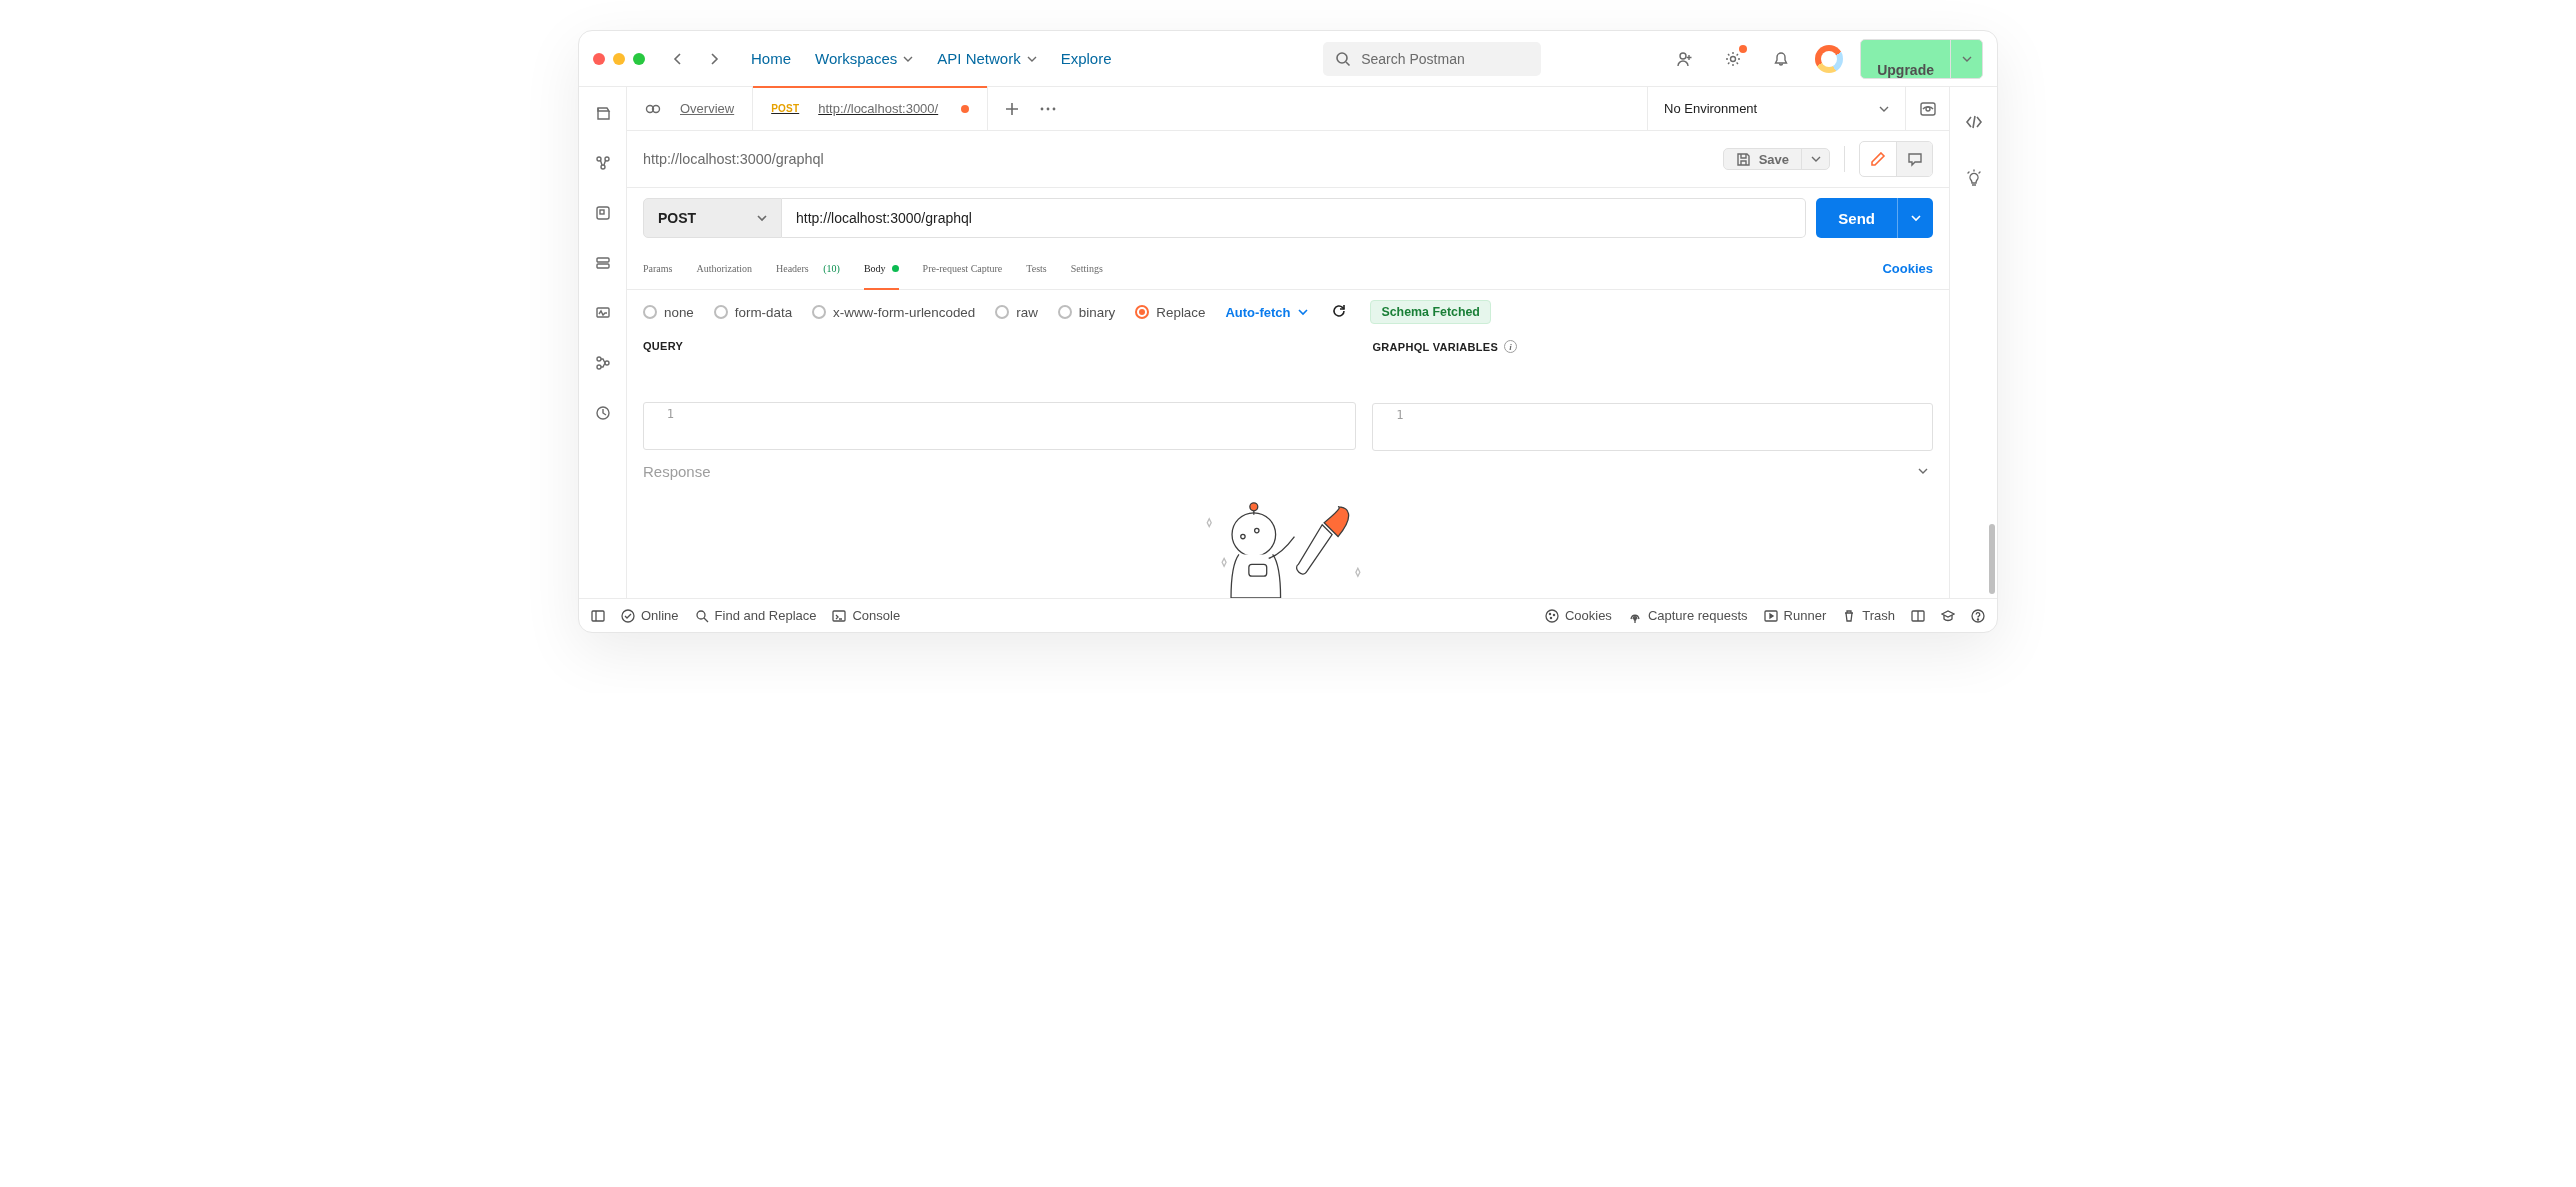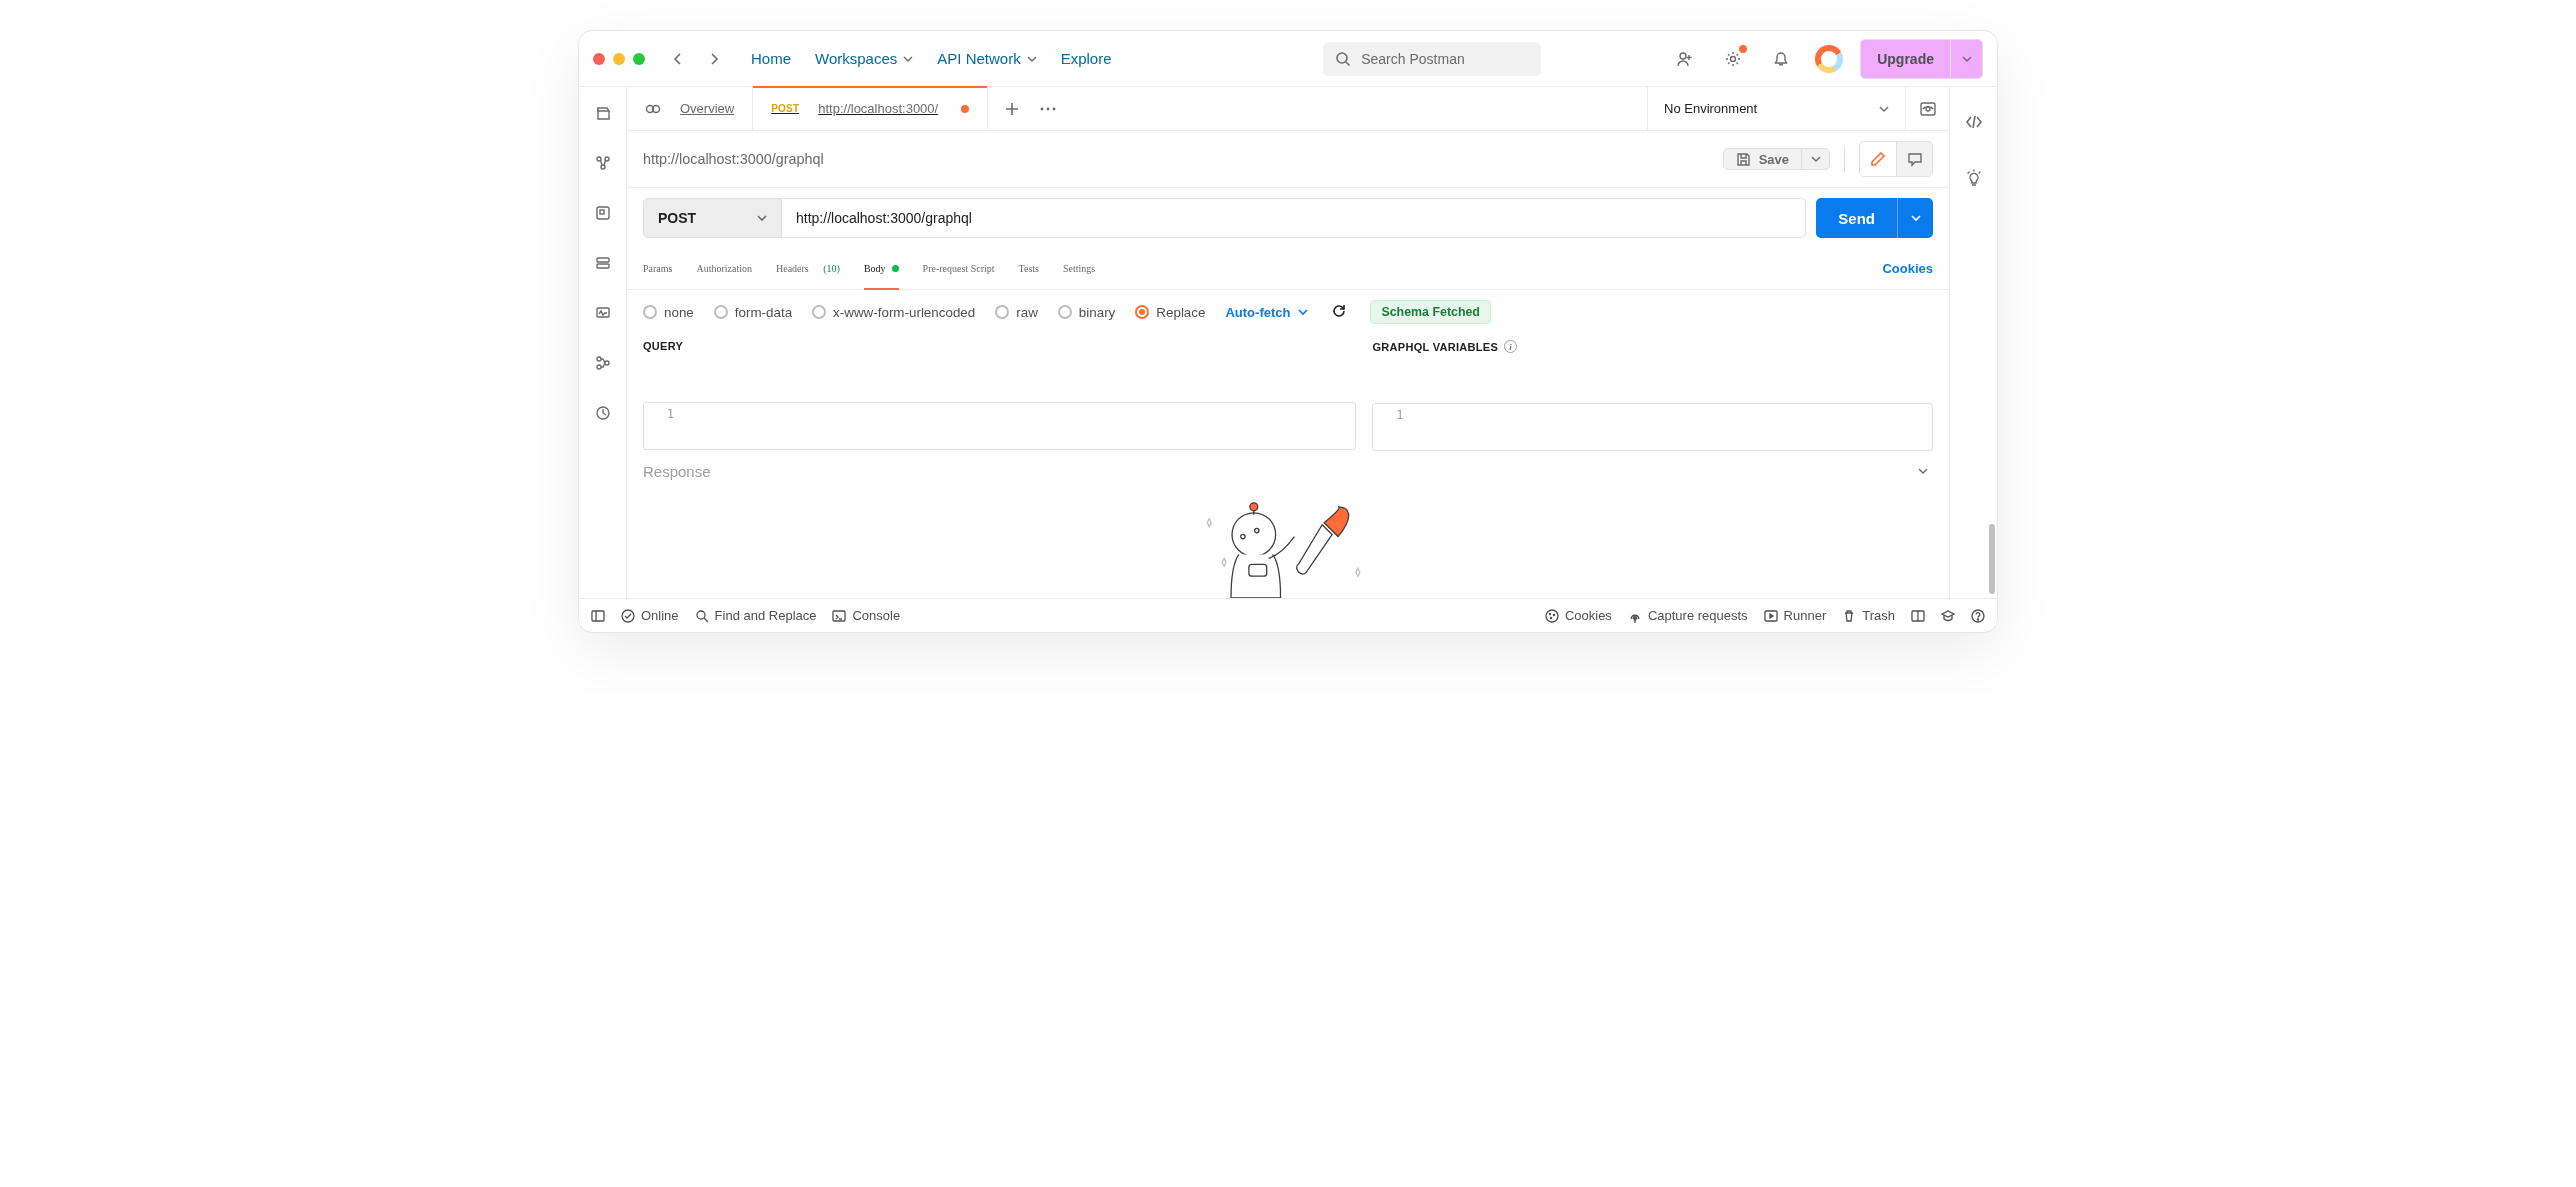--- a/index.html
+++ b/index.html
@@ -46,22 +46,22 @@
     border-radius: 5px;
     display: flex; align-items: center;
     padding: 0 12px; gap: 10px; color:#6b6b6b;
   }
   .search span { font-size: 14px; }
   .icon-btn {
     width: 34px; height: 34px; display:flex; align-items:center; justify-content:center;
     color:#6b6b6b; cursor:pointer; border-radius:4px; position:relative;
   }
   .upgrade-btn {
-    height: 40px; display:flex; align-items:center;
-    background:#f0abfc; border:1px solid #e0e0e0; border-radius:5px;
+    height: 40px; display:flex; align-items:flex-end;
+    background:#86efac; border:1px solid #e0e0e0; border-radius:5px;
     font-size:14px; color:#505050; font-weight:600; cursor:pointer;
   }
   .upgrade-btn .label { padding: 0 16px; }
   .upgrade-btn .dd { width:32px; height:100%; display:flex; align-items:center; justify-content:center; border-left:1px solid #e0e0e0;}
   .avatar-ring {
     width:28px; height:28px; border-radius:50%;
     background: conic-gradient(#ff6c37 0 60deg, #afe0ff 60deg 150deg, #ffd36c 150deg 240deg, #ff6c37 240deg 360deg);
     display:flex; align-items:center; justify-content:center;
   }
   .avatar-ring::after { content:""; width:16px; height:16px; border-radius:50%; background:#fff; }
@@ -445,21 +445,21 @@
               <span>Authorization</span>
             </div>
         <div class="req-tab">
           <span>Headers</span>&nbsp;<span class="count-green" style="color:#0a8f4f">(10)</span>
         </div>
         <div class="req-tab active">
           <span>Body</span>
               <span class="green-dot"></span>
         </div>
         <div class="req-tab">
-              <span>Pre-request Script</span>
+              <span>Pre-request Capture</span>
             </div>
         <div class="req-tab">
               <span>Tests</span>
             </div>
         <div class="req-tab">
               <span>Settings</span>
             </div>
         <div class="cookies-link"><span>Cookies</span></div>
       </div>
 

